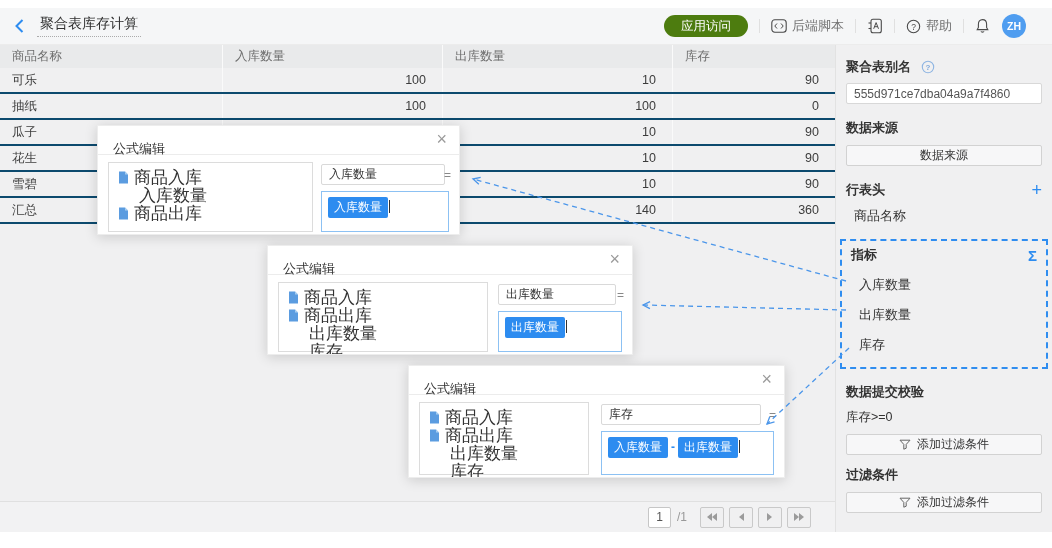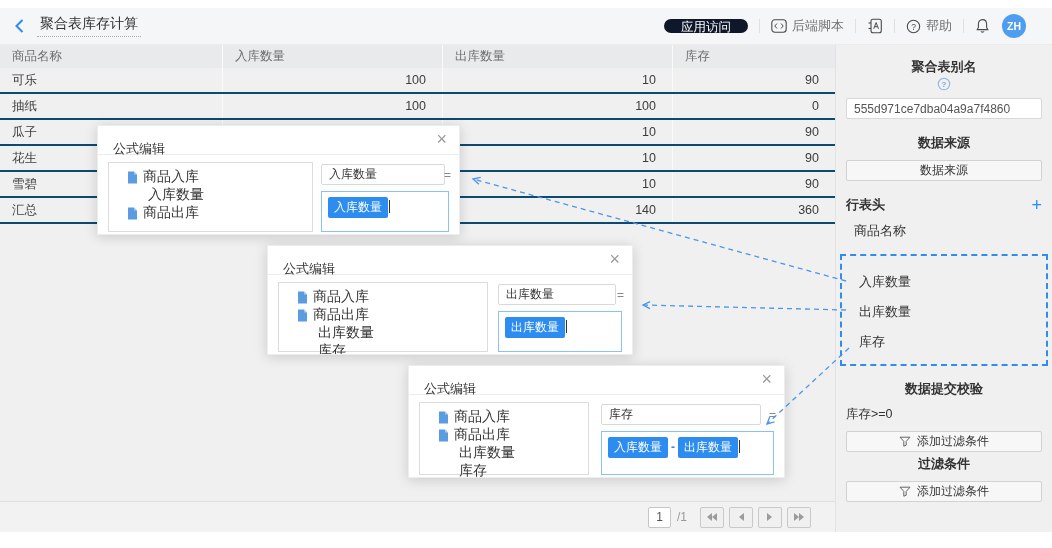--- a/index.html
+++ b/index.html
@@ -9,21 +9,21 @@
 
   
   .topbar { position:absolute; left:0; top:8px; width:1052px; height:37px; background:#f5f6f7;
     border-bottom:1px solid #ececec; display:flex; align-items:center; justify-content:space-between;
     padding:0 26px 0 14px; z-index:5; }
   .tb-left { display:flex; align-items:center; }
   .back-btn { display:flex; align-items:center; cursor:pointer; }
   .page-title { margin-left:12px; font-size:14px; color:#2f2f2f; padding:0 3px 3px;
     border-bottom:1px dotted #ababab; }
   .tb-right { display:flex; align-items:center; }
-  .pill { height:14px; padding:0 17px; border:none; border-radius:11px; background:#0f172a;
+  .pill { height:22px; padding:0 17px; border:none; border-radius:11px; background:#4d7c0f;
     color:#fff; font-size:12.5px; cursor:pointer; }
   .vdiv { width:1px; height:14px; background:#e0e0e0; margin:0 11px; }
   .tb-item { display:flex; align-items:center; font-size:13px; color:#737373; gap:5px; cursor:pointer; }
   .avatar { width:24px; height:24px; border-radius:50%; background:#4f9df0; color:#fff;
     font-size:10.5px; font-weight:bold; display:flex; align-items:center; justify-content:center;
     margin-left:12px; cursor:pointer; }
 
   
   .table-area { position:absolute; left:0; top:45px; width:835px; height:487px; background:#f0f0f1; }
   .thead { display:flex; height:23px; background:#e9eaeb; color:#6d6d6d; font-size:12.5px; }
@@ -43,21 +43,21 @@
   .ptotal { color:#999; font-size:12px; margin:0 8px 0 6px; }
   .pbtn { width:24px; height:21px; border:1px solid #c9c9c9; border-radius:2px; background:#f0f0f1;
     display:flex; align-items:center; justify-content:center; margin-left:5px; cursor:pointer; }
 
   
   .sidebar { position:absolute; left:835px; top:45px; width:217px; height:487px; background:#f0f0f1;
     border-left:1px solid #e2e2e2; padding:0 10px; color:#333; }
   .save-btn { display:block; width:100%; height:22px; margin-top:8px; background:#2d8cf0; border:none;
     border-radius:12px; color:#fff; font-size:13px; cursor:pointer; }
   .sb-label { margin-top:13px; font-weight:bold; color:#333; font-size:13px; display:flex;
-    align-items:center; gap:1px;flex-direction:column; }
+    align-items:center; gap:10px; }
   .alias-input { margin-top:7px; width:100%; height:21px; border:1px solid #d8d8d8; border-radius:2px;
     background:#fff; padding:0 7px; font-size:12px; color:#555; font-family:inherit; }
   .gray-btn { margin-top:8px; width:100%; height:21px; border:1px solid #d2d2d2; border-radius:2px;
     background:#f7f7f8; font-size:12px; color:#333; display:flex; align-items:center;
     justify-content:center; gap:6px; cursor:pointer; }
   .row-head-row { margin-top:15px; display:flex; justify-content:space-between; align-items:center; }
   .plus { color:#2d8cf0; font-size:18px; line-height:13px; font-weight:normal; cursor:pointer; }
   .sb-item { margin-top:8px; padding-left:8px; font-size:13px; color:#333; cursor:pointer; }
   .metrics-box { margin:14px -6px 0; border:2px dashed #2f8df0; padding:5px 9px 13px; }
   .metrics-head { display:flex; justify-content:space-between; align-items:center; }
@@ -71,21 +71,21 @@
     box-shadow:0 2px 12px rgba(0,0,0,0.16); overflow:hidden; }
   #dlg1 { left:97px;  top:125px; width:363px; height:110px; z-index:10; }
   #dlg2 { left:267px; top:245px; width:366px; height:110px; z-index:11; }
   #dlg3 { left:408px; top:365px; width:377px; height:113px; z-index:12; }
   .d-head { height:29px; line-height:29px; padding:8px 15px; font-size:13px; color:#333;
     border-bottom:1px solid #ececec; position:relative; }
   .d-close { position:absolute; right:12px; top:0; font-size:18px; color:#9b9b9b; line-height:27px;
     cursor:pointer; }
   .d-body { position:absolute; left:10px; right:10px; top:29px; bottom:0; }
   .tree { position:absolute; left:0; top:7px; bottom:2px; border:1px solid #dcdcdc; background:#fff;
-    padding:5px 18px; font-size:14px; color:#333; }
+    padding:5px 9px; font-size:17px; color:#333; }
   #dlg1 .tree { width:205px; } #dlg2 .tree { width:210px; } #dlg3 .tree { width:170px; }
   .titem { display:flex; align-items:center; height:18px; gap:5px; cursor:pointer; }
   .titem.child { padding-left:21px; }
   .fld { position:absolute; top:9px; height:21px; border:1px solid #d9d9d9; border-radius:2px;
     background:#fff; font-size:12px; color:#333; padding:0 7px; display:flex; align-items:center; }
   .eq { position:absolute; top:13px; right:-2px; font-size:12px; color:#888; }
   .fbox { position:absolute; top:36px; bottom:2px; right:0; border:1px solid #8cc1f3; background:#fff;
     padding:5px 6px; font-size:12px; }
   #dlg1 .fld { left:213px; width:124px; } #dlg1 .fbox { left:213px; }
   #dlg2 .fld { left:220px; width:118px; } #dlg2 .fbox { left:220px; }
@@ -238,35 +238,39 @@
     <div class="sb-label" style="margin-top:15px;">数据来源</div>
     <div class="gray-btn">数据来源</div>
 
     <div class="row-head-row">
       <span class="sb-label" style="margin-top:0;">行表头</span>
       <span class="plus">+</span>
     </div>
     <div class="sb-item">商品名称</div>
 
     <div class="metrics-box">
+      <div class="metrics-head">
+        <span class="sb-label">指标</span>
+        <span class="sigma">Σ</span>
+      </div>
       <div class="sb-item">入库数量</div>
       <div class="sb-item">出库数量</div>
       <div class="sb-item">库存</div>
     </div>
 
     <div class="sb-label" style="margin-top:14px;">数据提交校验</div>
     <div class="vrule">库存&gt;=0</div>
     <div class="gray-btn">
       <svg width="12" height="11" viewBox="0 0 12 11">
           <path d="M1 1.2 H11 L7.2 5.4 V9.2 L4.8 10.2 V5.4 Z" fill="none" stroke="#666" stroke-width="1"></path>
         </svg>
       <span>添加过滤条件</span>
     </div>
 
-    <div class="sb-label" style="margin-top:3px;">过滤条件</div>
+    <div class="sb-label" style="margin-top:11px;">过滤条件</div>
     <div class="gray-btn">
       <svg width="12" height="11" viewBox="0 0 12 11">
           <path d="M1 1.2 H11 L7.2 5.4 V9.2 L4.8 10.2 V5.4 Z" fill="none" stroke="#666" stroke-width="1"></path>
         </svg>
       <span>添加过滤条件</span>
     </div>
   </div>
 
   <div class="dialog" id="dlg1">
     <div class="d-head">公式编辑</div>

